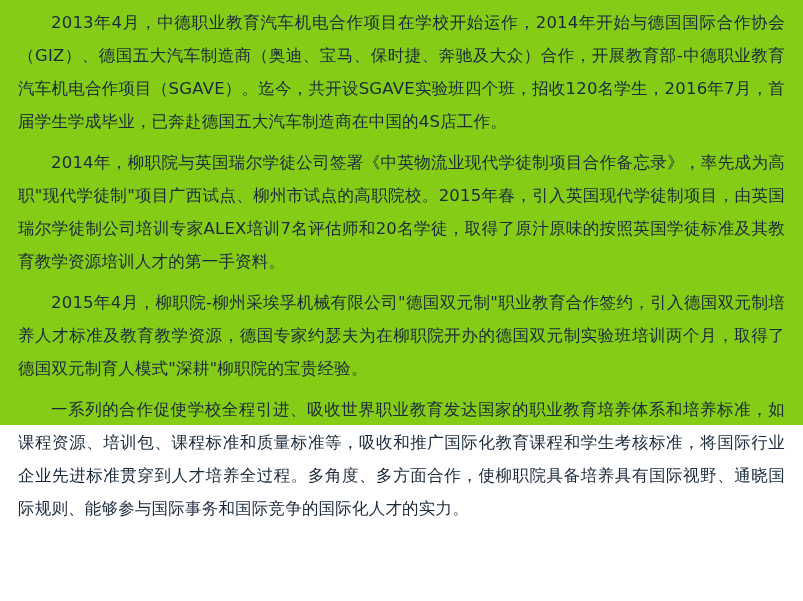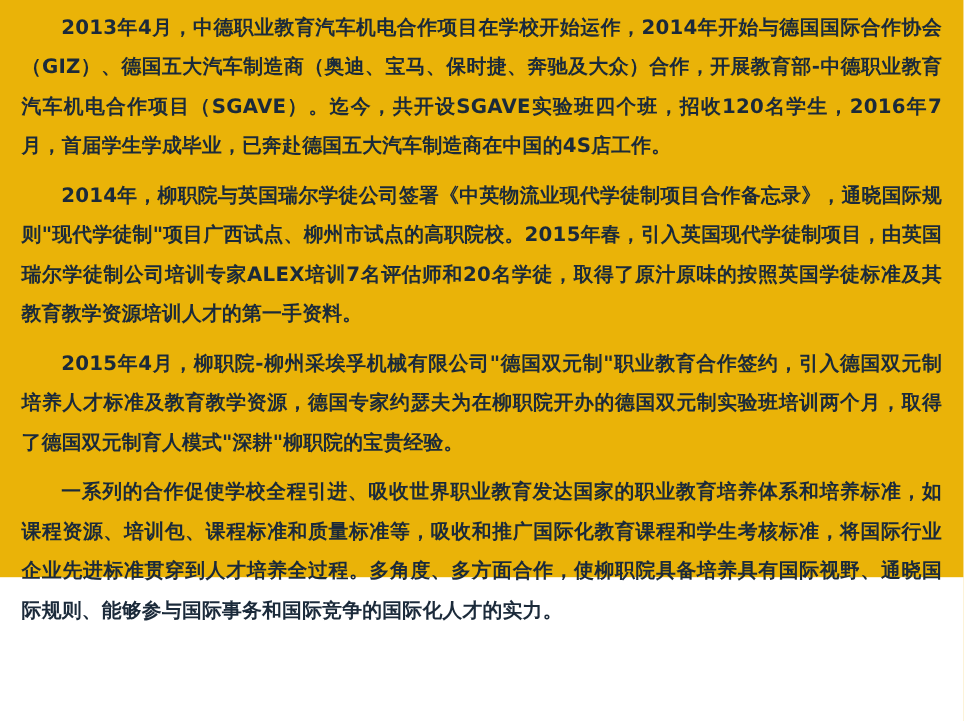--- a/index.html
+++ b/index.html
@@ -8,25 +8,24 @@
     background: #ffffff;
   }
   body {
     width: 803px;
     height: 601px;
     overflow: hidden;
     font-family: "DejaVu Sans", "Liberation Sans", sans-serif;
   }
   .page {
     width: 803px;
-    height: 481px;
+    height: 425px;
     box-sizing: border-box;
     padding: 6px 18px 0 18px;
-    background: #eab308;
-    font-weight: bold;
+    background: #84cc16;
   }
   .doc-body {
     color: #1b2a3a;
     font-size: 16.5px;
     line-height: 33px;
     text-align: justify;
     text-justify: inter-ideograph;
   }
   p.para {
     margin: 0 0 8px 0;
@@ -36,17 +35,17 @@
   p.para:last-child {
     margin-bottom: 0;
   }
 </style>
 </head>
 <body>
 
 <div class="page">
   <div class="doc-body">
     <p class="para">2013年4月，中德职业教育汽车机电合作项目在学校开始运作，2014年开始与德国国际合作协会（GIZ）、德国五大汽车制造商（奥迪、宝马、保时捷、奔驰及大众）合作，开展教育部-中德职业教育汽车机电合作项目（SGAVE）。迄今，共开设SGAVE实验班四个班，招收120名学生，2016年7月，首届学生学成毕业，已奔赴德国五大汽车制造商在中国的4S店工作。</p>
-    <p class="para">2014年，柳职院与英国瑞尔学徒公司签署《中英物流业现代学徒制项目合作备忘录》，通晓国际规则"现代学徒制"项目广西试点、柳州市试点的高职院校。2015年春，引入英国现代学徒制项目，由英国瑞尔学徒制公司培训专家ALEX培训7名评估师和20名学徒，取得了原汁原味的按照英国学徒标准及其教育教学资源培训人才的第一手资料。</p>
+    <p class="para">2014年，柳职院与英国瑞尔学徒公司签署《中英物流业现代学徒制项目合作备忘录》，率先成为高职"现代学徒制"项目广西试点、柳州市试点的高职院校。2015年春，引入英国现代学徒制项目，由英国瑞尔学徒制公司培训专家ALEX培训7名评估师和20名学徒，取得了原汁原味的按照英国学徒标准及其教育教学资源培训人才的第一手资料。</p>
     <p class="para">2015年4月，柳职院-柳州采埃孚机械有限公司"德国双元制"职业教育合作签约，引入德国双元制培养人才标准及教育教学资源，德国专家约瑟夫为在柳职院开办的德国双元制实验班培训两个月，取得了德国双元制育人模式"深耕"柳职院的宝贵经验。</p>
     <p class="para">一系列的合作促使学校全程引进、吸收世界职业教育发达国家的职业教育培养体系和培养标准，如课程资源、培训包、课程标准和质量标准等，吸收和推广国际化教育课程和学生考核标准，将国际行业企业先进标准贯穿到人才培养全过程。多角度、多方面合作，使柳职院具备培养具有国际视野、通晓国际规则、能够参与国际事务和国际竞争的国际化人才的实力。</p>
   </div>
 </div>
 
 </body></html>

